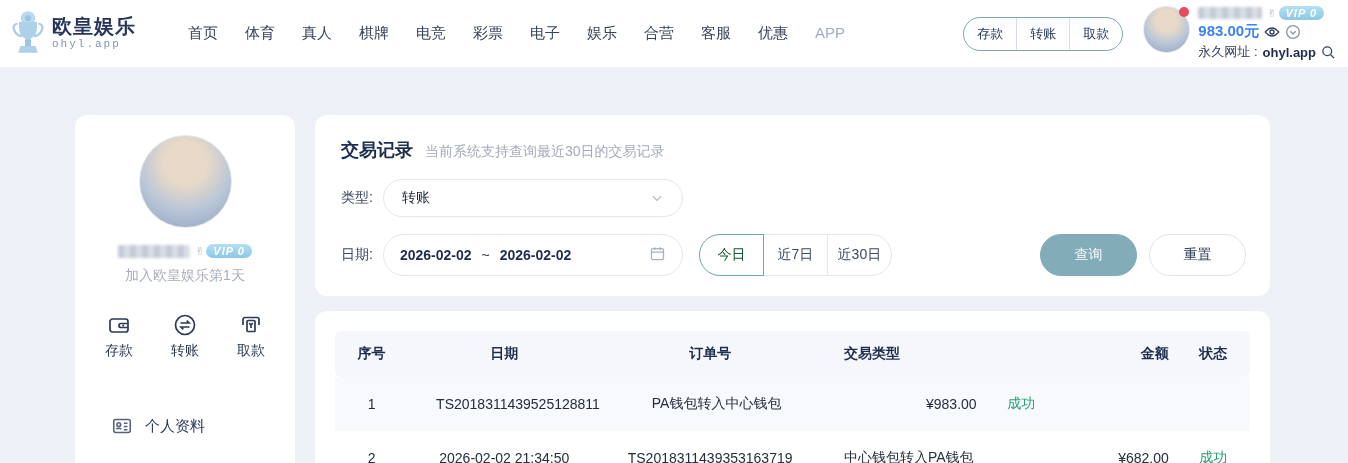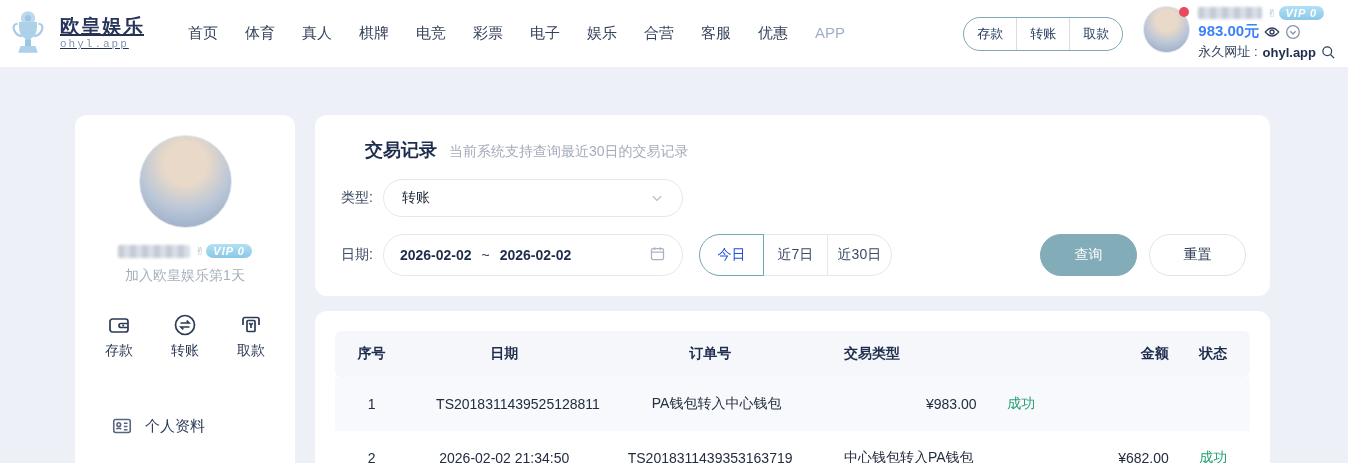--- a/index.html
+++ b/index.html
@@ -1,21 +1,21 @@
 <!DOCTYPE html>
 <html><head>
 <meta charset="utf-8">
 <style>
   * { margin:0; padding:0; box-sizing:border-box; }
   html,body { width:1348px; height:463px; overflow:hidden; }
   body { font-family:"Liberation Sans","DejaVu Sans",sans-serif; background:#edf0f6; color:#233149; }
 
   
   .header { height:68px; background:#fff; display:flex; align-items:center; padding:0 12px 0 10px; border-bottom:1px solid #eef0f5; }
-  .logo { display:flex; align-items:center; gap:14px; min-width:150px;text-decoration:underline; }
+  .logo { display:flex; align-items:center; gap:6px; min-width:150px; }
   .logo-txt { display:flex; flex-direction:column; line-height:1.05; }
   .logo-title { font-size:20px; font-weight:bold; color:#27355a; letter-spacing:1px; }
   .logo-domain { font-size:11px; color:#7d93b5; font-family:"Liberation Mono","DejaVu Sans Mono",monospace; letter-spacing:2px; margin-top:2px; }
   .nav { display:flex; gap:27px; margin-left:28px; flex:1; }
   .nav-item { font-size:15px; color:#36435b; cursor:pointer; white-space:nowrap; }
   .nav-item.muted { color:#9fb0c2; }
   .wallet-pills { display:flex; align-items:center; height:34px; border:1px solid #7fa8b2; border-radius:18px; overflow:hidden; margin-right:20px; }
   .wallet-pill { font-size:13px; color:#233a5e; padding:0 13px; line-height:32px; cursor:pointer; }
   .wallet-pill + .wallet-pill { border-left:1px solid #d7dde6; }
   .hdr-user { display:flex; align-items:flex-start; gap:8px; }
@@ -50,35 +50,35 @@
   .qa-label { font-size:14px; }
   .sb-menu { margin-top:38px; }
   .sb-menu-item { display:flex; align-items:center; gap:12px; padding:17px 0 17px 36px; font-size:15px; color:#2b3a55; cursor:pointer; }
   .sb-menu-item svg { width:22px; height:22px; color:#55647f; }
 
   
   .main { flex:1; display:flex; flex-direction:column; gap:15px; }
   .panel { background:#fff; border-radius:12px; }
   .filter-panel { padding:23px 24px 20px 26px; }
   .title-row { display:flex; align-items:baseline; gap:12px; }
-  .page-title { font-size:18px; font-weight:bold; color:#1f2d4d;margin-left:24px; }
+  .page-title { font-size:18px; font-weight:bold; color:#1f2d4d; }
   .page-subtitle { font-size:14px; color:#a3abba; }
   .f-row { display:flex; align-items:center; margin-top:17px; }
   .f-label { font-size:14px; color:#3c4964; margin-right:10px; white-space:nowrap; }
   .select-box { width:300px; height:38px; border:1px solid #e3e7ef; border-radius:19px; display:flex; align-items:center; justify-content:space-between; padding:0 18px; cursor:pointer; }
   .select-value { font-size:14px; color:#232d3f; }
   .date-box { width:300px; height:42px; border:1px solid #e3e7ef; border-radius:21px; display:flex; align-items:center; padding:0 16px; gap:10px; cursor:pointer; }
   .date-val { font-size:14px; font-weight:bold; color:#1f2d4d; }
   .date-sep { font-size:14px; color:#1f2d4d; }
   .date-box .cal { margin-left:auto; }
   .range-group { display:flex; margin-left:16px; }
   .range-btn { width:65px; height:42px; border:1px solid #e3e7ef; background:#fff; font-size:14px; color:#3c4964; display:flex; align-items:center; justify-content:center; cursor:pointer; margin-left:-1px; }
   .range-btn:first-child { border-radius:21px 0 0 21px; margin-left:0; }
   .range-btn:last-child { border-radius:0 21px 21px 0; }
-  .range-btn.active { border-color:#6fa7b2; color:#1d4ed8; position:relative; z-index:2; }
+  .range-btn.active { border-color:#6fa7b2; color:#14532d; position:relative; z-index:2; }
   .action-btns { margin-left:auto; display:flex; gap:12px; }
   .btn { height:42px; width:97px; border-radius:21px; font-size:14px; display:flex; align-items:center; justify-content:center; cursor:pointer; }
   .btn-primary { background:#82acb7; color:#fff; border:1px solid #82acb7; }
   .btn-plain { background:#fff; color:#2b3a55; border:1px solid #e0e4ec; }
 
   
   .table-panel { padding:20px 20px 10px; height:200px; }
   .t-row { display:flex; align-items:center; }
   .t-head { background:#f5f7fb; border-radius:6px; height:46px; font-weight:bold; color:#1f2d4d; font-size:14px; }
   .t-body-row { height:54px; font-size:14px; color:#232d3f; }

